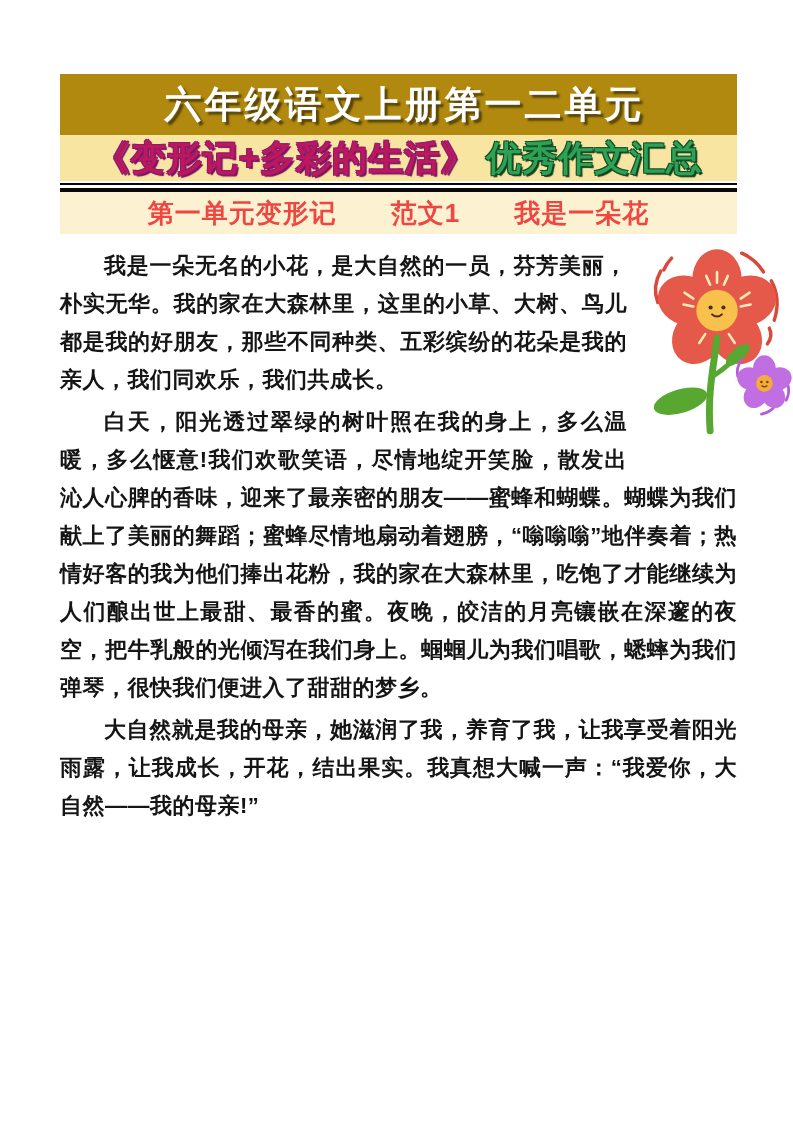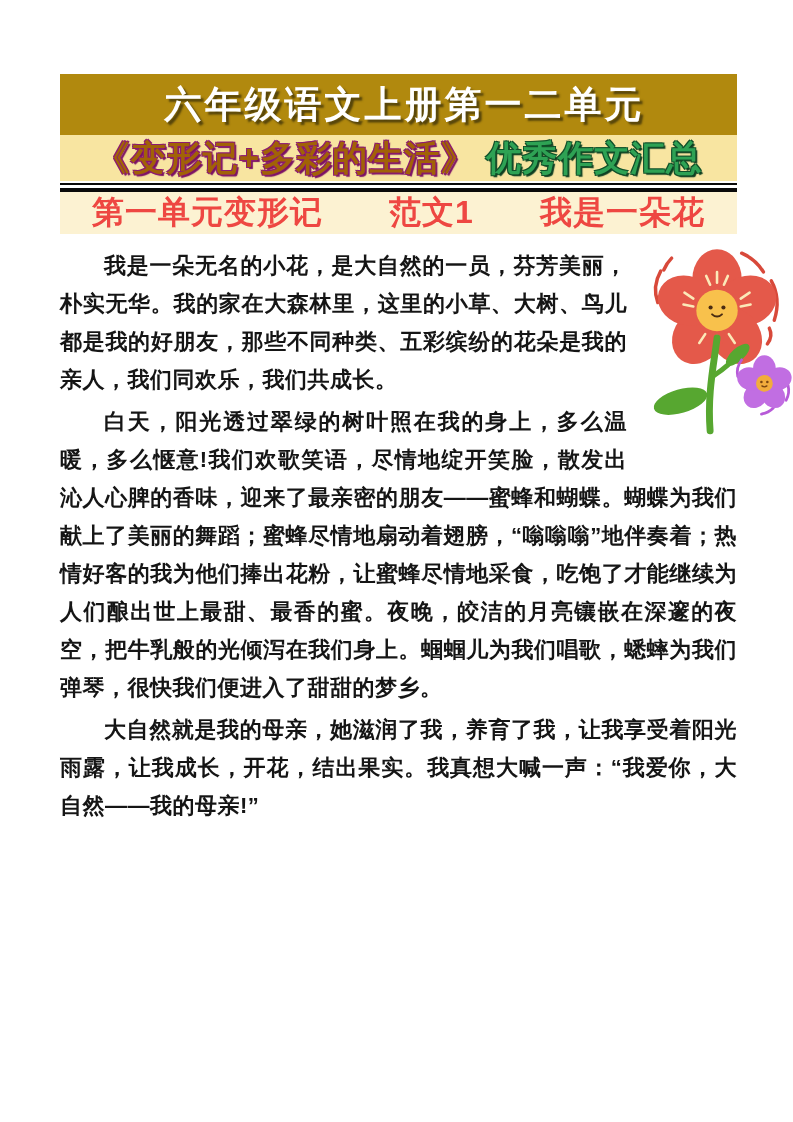--- a/index.html
+++ b/index.html
@@ -20,38 +20,38 @@
     font-family: "Liberation Serif", "DejaVu Serif", serif;
     font-weight: 700; font-size: 37px; letter-spacing: 3px;
     color: #ffffff; text-shadow: 3px 3px 2px rgba(55,45,10,0.75);
   }
   .banner2 {
     background: #F8E5A1; height: 46px;
     display: flex; align-items: center; justify-content: center;
     font-weight: 900; font-size: 35px; letter-spacing: 1px;
   }
   .banner2 .bracket {
-    color: #a16207;
+    color: #be185d;
     text-shadow: -1px -1px 0 #8d1a72, 1px -1px 0 #8d1a72, -1px 1px 0 #8d1a72, 2px 2px 1px #7c1263;
   }
   .banner2 .rest {
     color: #2EA254; margin-left: 10px;
     text-shadow: -1px -1px 0 #11512a, 1px -1px 0 #11512a, -1px 1px 0 #11512a, 2px 2px 1px #0e3f21;
   }
   .double-rule {
     margin-top: 2px; height: 9px; box-sizing: border-box;
     border-top: 2px solid #0a0a0a; border-bottom: 4px solid #0a0a0a;
     background: #ffffff;
   }
   .banner3 {
     background: #FCF2D2; height: 42px;
     display: flex; align-items: center; justify-content: center;
   }
   .banner3 span {
-    color: #EE4742; font-weight: 700; font-size: 32px; letter-spacing: 1px;
+    color: #EE4742; font-weight: 700; font-size: 26px; letter-spacing: 1px;
   }
 
   
   .article {
     margin-top: 13px;
     font-size: 22px; line-height: 38px; letter-spacing: 0.5px;
     color: #151515; font-weight: 600;
     text-align: justify;
   }
   .article p { margin: 0 0 4px 0; text-indent: 2em; }
@@ -167,18 +167,18 @@
               </g>
           </g>
           <circle cx="121" cy="138" r="8.5" fill="#F2AC3C"></circle>
           <circle cx="118" cy="136.5" r="1.3" fill="#7a4510"></circle>
           <circle cx="124" cy="136.5" r="1.3" fill="#7a4510"></circle>
           <path d="M118.5,140.5 Q121,142.5 123.5,140.5" fill="none" stroke="#7a4510" stroke-width="1.4" stroke-linecap="round"></path>
         </svg>
       </div>
 
       <p>我是一朵无名的小花，是大自然的一员，芬芳美丽，朴实无华。我的家在大森林里，这里的小草、大树、鸟儿都是我的好朋友，那些不同种类、五彩缤纷的花朵是我的亲人，我们同欢乐，我们共成长。</p>
-      <p>白天，阳光透过翠绿的树叶照在我的身上，多么温暖，多么惬意!我们欢歌笑语，尽情地绽开笑脸，散发出沁人心脾的香味，迎来了最亲密的朋友——蜜蜂和蝴蝶。蝴蝶为我们献上了美丽的舞蹈；蜜蜂尽情地扇动着翅膀，“嗡嗡嗡”地伴奏着；热情好客的我为他们捧出花粉，让蜜蜂尽情地采食，吃饱了才能继续为人们酿出世上最甜、最香的蜜。夜晚，皎洁的月亮镶嵌在深邃的夜空，把牛乳般的光倾泻在我们身上。蝈蝈儿为我们唱歌，蟋蟀为我们弹琴，很快我们便进入了甜甜的梦乡。</p>
+      <p>白天，阳光透过翠绿的树叶照在我的身上，多么温暖，多么惬意!我们欢歌笑语，尽情地绽开笑脸，散发出沁人心脾的香味，迎来了最亲密的朋友——蜜蜂和蝴蝶。蝴蝶为我们献上了美丽的舞蹈；蜜蜂尽情地扇动着翅膀，“嗡嗡嗡”地伴奏着；热情好客的我为他们捧出花粉，我的家在大森林里，吃饱了才能继续为人们酿出世上最甜、最香的蜜。夜晚，皎洁的月亮镶嵌在深邃的夜空，把牛乳般的光倾泻在我们身上。蝈蝈儿为我们唱歌，蟋蟀为我们弹琴，很快我们便进入了甜甜的梦乡。</p>
       <p>大自然就是我的母亲，她滋润了我，养育了我，让我享受着阳光雨露，让我成长，开花，结出果实。我真想大喊一声：“我爱你，大自然——我的母亲!”</p>
     </main>
 
   </div>
 </div>
 
 </body></html>

